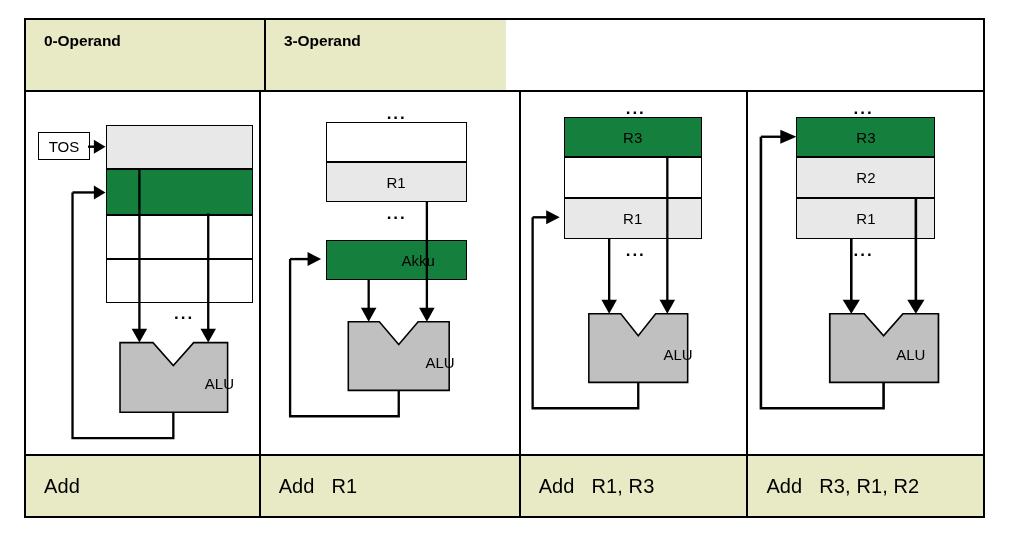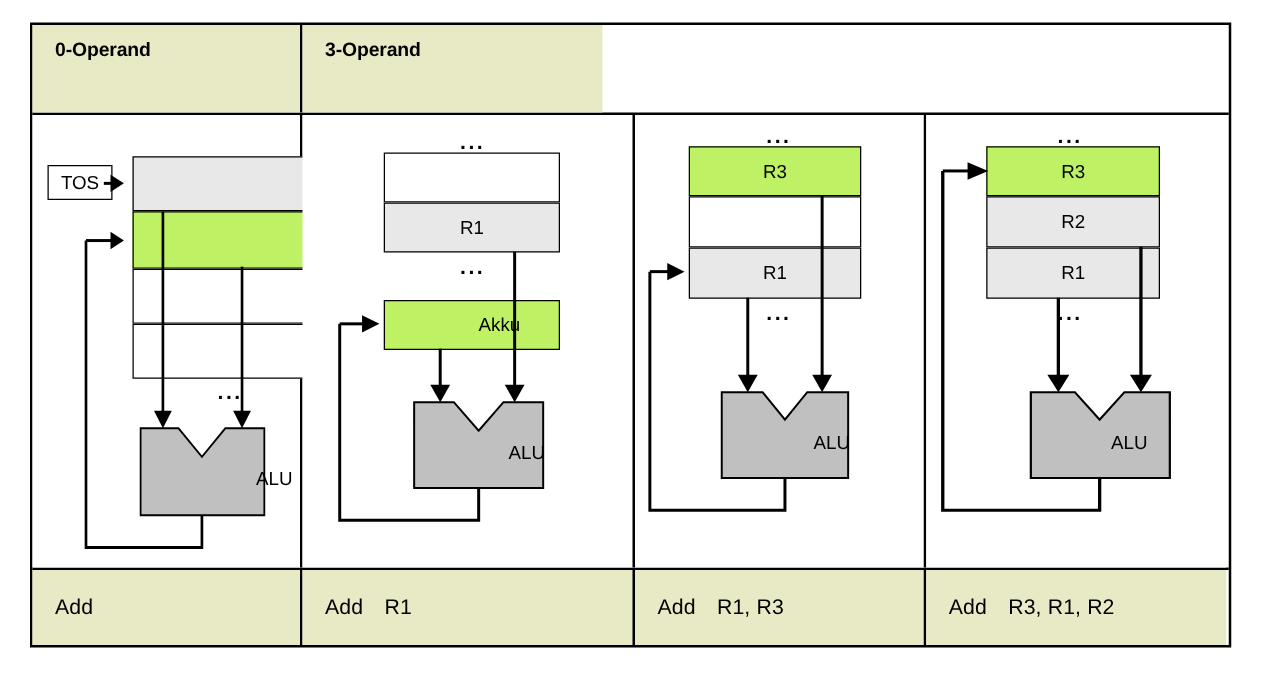--- a/index.html
+++ b/index.html
@@ -38,41 +38,41 @@
   .row-footer { height: 62px; border-top: 2px solid #000; }
 
   .cell {
     box-sizing: border-box;
     position: relative;
     border-right: 2px solid #000;
   }
   .cell:last-child { border-right: none; }
 
   
-  .col-0 { width: 216px; }
+  .col-0 { width: 240px; }
   .col-1 { width: 266px; }
   .col-2 { width: 233px; }
   .col-3 { width: 240px; }
 
   .header-cell {
     background: #e8e9c5;
     font-weight: bold;
     font-size: 15.5px;
     color: #000;
     padding: 11px 0 0 18px;
     line-height: 19px;
     letter-spacing: -0.1px;
   }
   .header-cell .hl2 { display: block; }
 
   .body-cell { background: #ffffff; }
 
   .footer-cell {
     background: #e8e9c5;
-    font-size: 17px;
+    font-size: 20px;
     color: #000;
     display: flex;
     align-items: center;
     padding-left: 18px;
     letter-spacing: 0.1px;
   }
   .footer-cell .mnemonic { display: inline-block; }
   .footer-cell .operands { display: inline-block; margin-left: 17px; }
 
   
@@ -83,21 +83,21 @@
     box-sizing: border-box;
     border: 1.5px solid #000;
     display: flex;
     align-items: center;
     justify-content: center;
     font-size: 15px;
     color: #000;
     background: #ffffff;
   }
   .fill-light { background: #e8e8e8; }
-  .fill-dark  { background: #bef264; }
+  .fill-dark  { background: #15803d; }
   .fill-white { background: #ffffff; }
 
   .dots {
     position: absolute;
     font-size: 17px;
     font-weight: bold;
     letter-spacing: 2px;
     color: #000;
     line-height: 1;
   }

